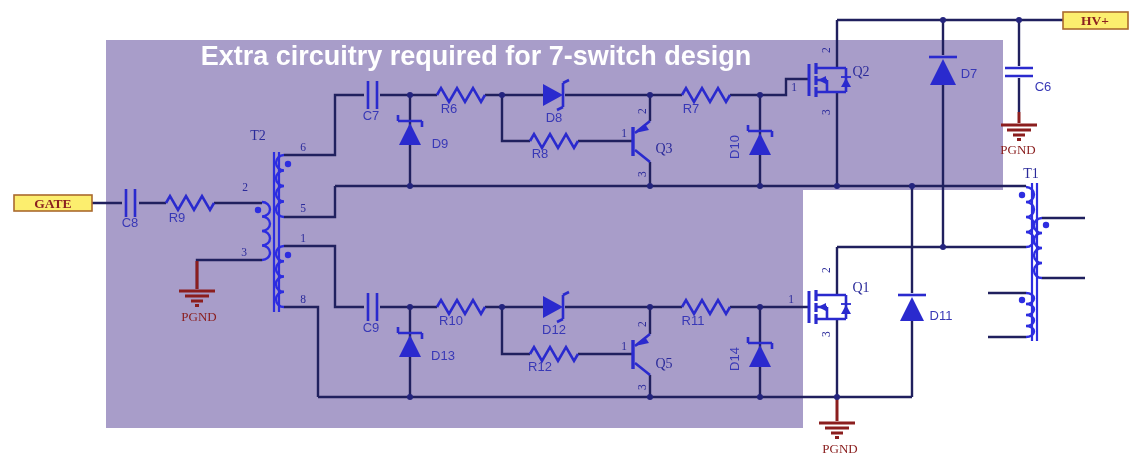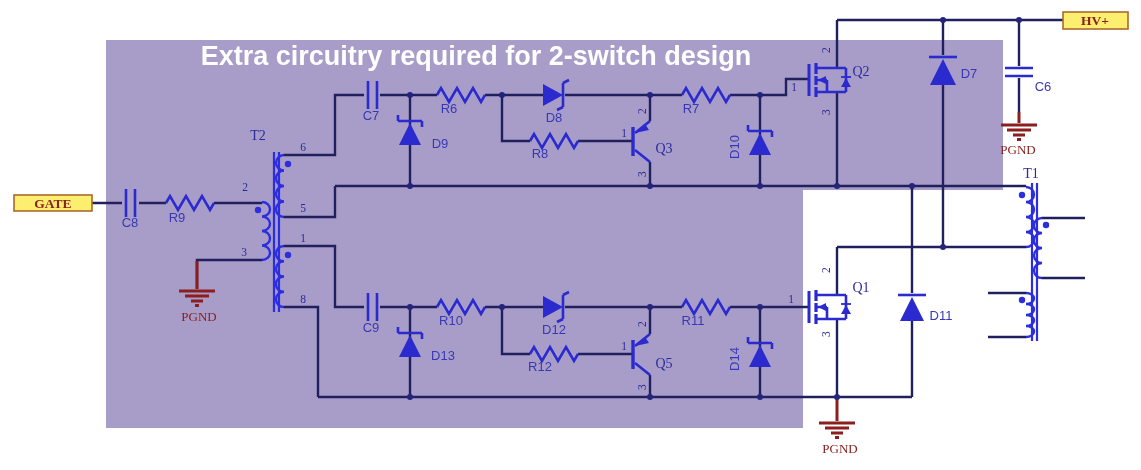--- a/index.html
+++ b/index.html
@@ -250,14 +250,14 @@
         <circle class="dot" cx="502" cy="307" r="3"></circle>
       <circle class="dot" cx="650" cy="307" r="3"></circle>
         <circle class="dot" cx="760" cy="307" r="3"></circle>
       <circle class="dot" cx="410" cy="397" r="3"></circle>
         <circle class="dot" cx="650" cy="397" r="3"></circle>
       <circle class="dot" cx="760" cy="397" r="3"></circle>
         <circle class="dot" cx="837" cy="397" r="3"></circle>
     </g>
   </svg>
 
-  <div id="title">Extra circuitry required for 2-switch design</div>
+  <div id="title">Extra circuitry required for 7-switch design</div>
 </div>
 
 </body></html>

